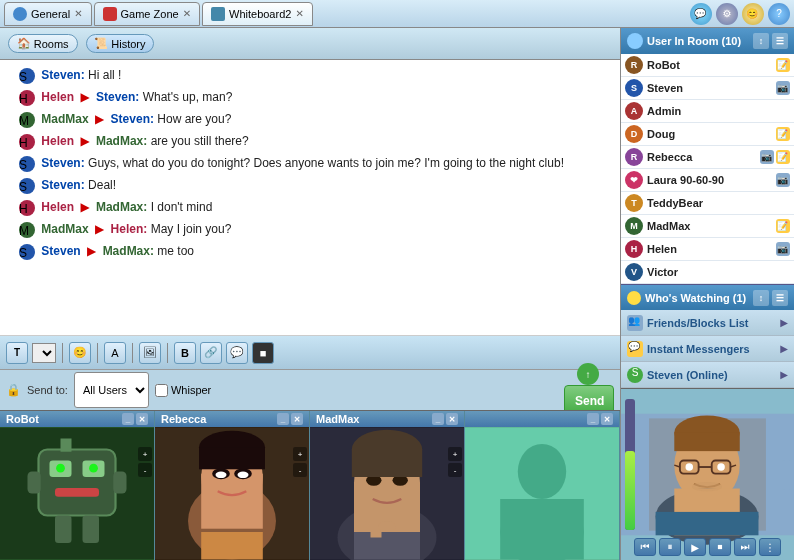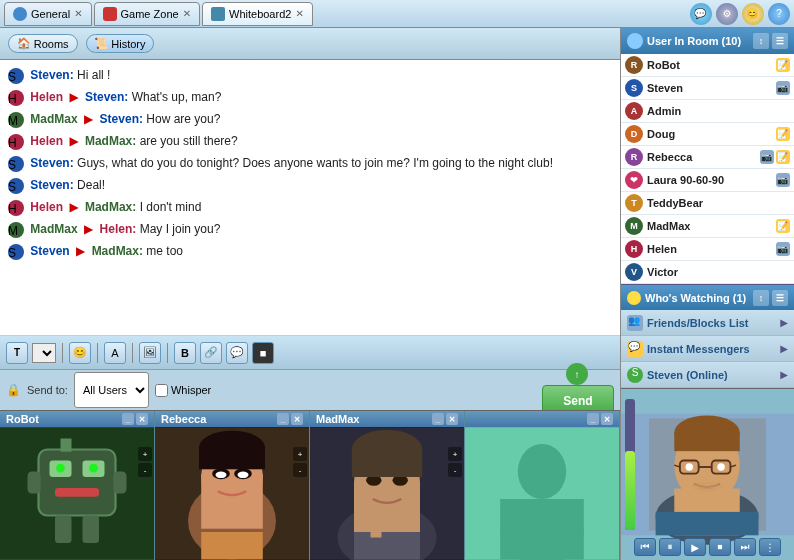--- a/index.html
+++ b/index.html
@@ -34,21 +34,21 @@
     }
     .nav-btn {
       display: flex; align-items: center; gap: 3px; padding: 2px 8px;
       background: linear-gradient(to bottom, #e8f4fc, #c8dff0); border: 1px solid #6699bb;
       border-radius: 10px; cursor: pointer; font-size: 11px;
     }
     .nav-btn.active { background: linear-gradient(to bottom, #d0e8fc, #a8ccec); }
 
     
     .messages-area {
-      flex: 1; background: white; overflow-y: auto; padding: 6px 8px;
+      flex: 1; background: white; overflow-y: auto; padding: 6px 19px;
       border-bottom: 1px solid #ccc;
     }
     .msg { margin-bottom: 4px; line-height: 1.5; font-size: 12px; }
     .msg .avatar { display: inline-block; width: 16px; height: 16px; border-radius: 50%; background: #4488cc; margin-right: 3px; vertical-align: middle; }
     .msg .sender { font-weight: bold; }
     .msg .arrow { color: #cc0000; margin: 0 3px; }
     .msg .content { color: #222; }
     .msg.steven .sender { color: #0044aa; }
     .msg.helen .sender { color: #aa0044; }
     .msg.madmax .sender { color: #336633; }
@@ -65,21 +65,21 @@
     .send-area {
       display: flex; align-items: center; background: #b8d4e4; padding: 4px 6px; gap: 6px; height: 40px;
     }
     .send-label { font-size: 11px; color: #333; display: flex; align-items: center; gap: 3px; }
     .send-select { font-size: 11px; border: 1px solid #888; border-radius: 3px; padding: 10px 4px; background: white; }
     .whisper-check { display: flex; align-items: center; gap: 3px; font-size: 11px; }
     .send-btn-area { margin-left: auto; display: flex; align-items: center; }
     .send-btn {
       background: linear-gradient(to bottom, #80cc80, #40aa40); border: 1px solid #339933;
       border-radius: 4px; color: white; font-weight: bold; padding: 4px 10px; cursor: pointer;
-      font-size: 12px; width: 72px; height: 32px;
+      font-size: 12px; width: 50px; height: 32px;
     }
     .send-icon { width: 22px; height: 22px; background: #44aa44; border-radius: 50%; display: flex; align-items: center; justify-content: center; color: white; font-size: 10px; margin-right: 2px; }
 
     
     .video-row {
       display: flex; background: #88bbcc; border-top: 1px solid #666; height: 150px; overflow: hidden;
     }
     .video-cell {
       width: 155px; border-right: 1px solid #558899; position: relative; display: flex; flex-direction: column;
     }

